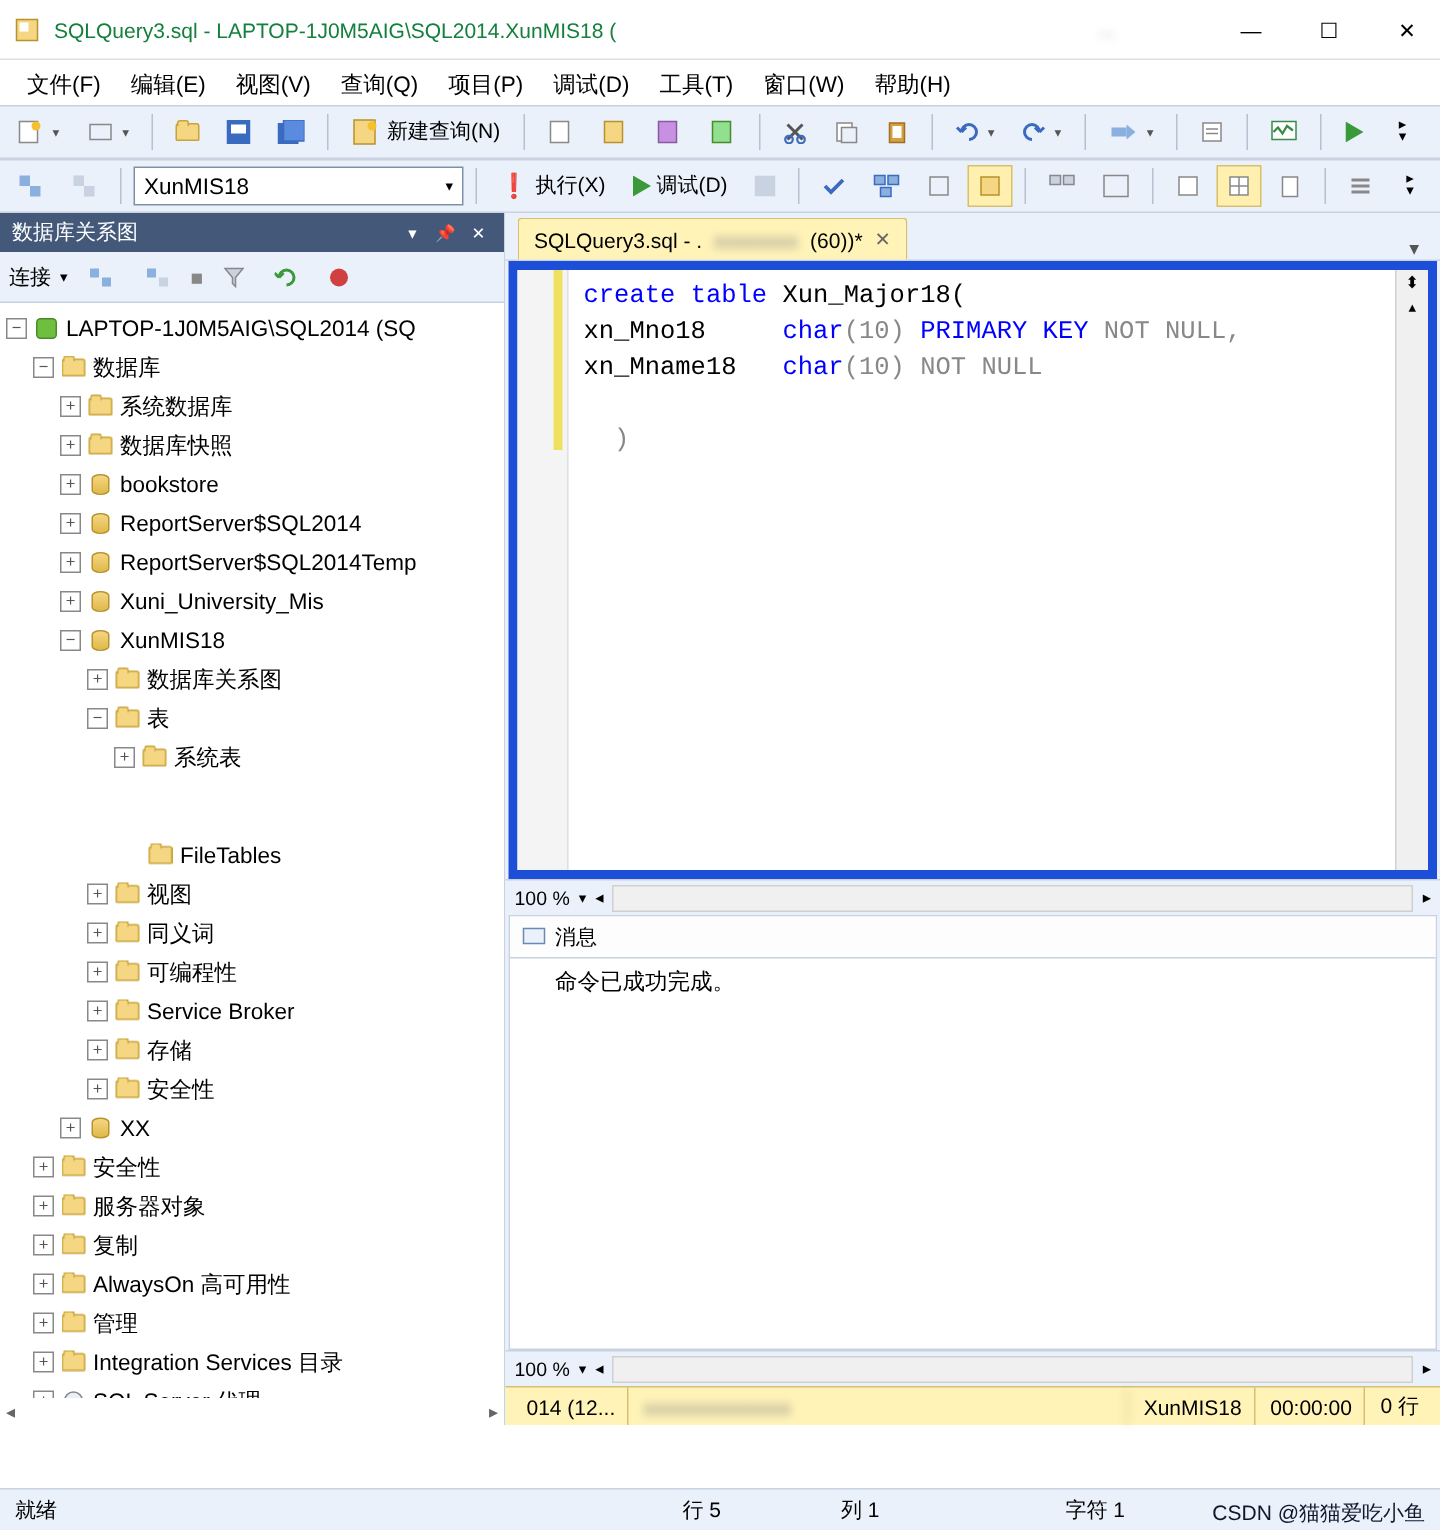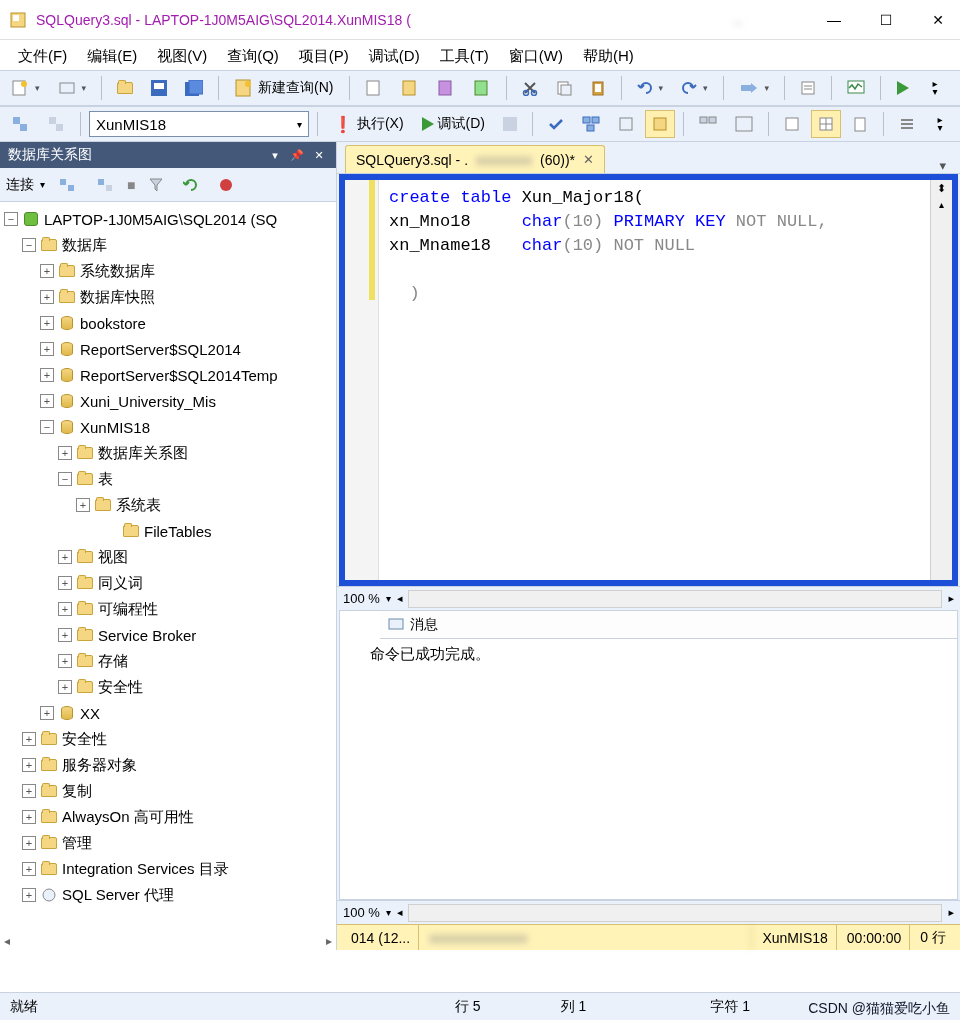--- a/index.html
+++ b/index.html
@@ -1,19 +1,19 @@
 <!DOCTYPE html>
 <html><head>
 <meta charset="utf-8">
 <style>
 * { box-sizing: border-box; margin: 0; padding: 0; }
 body { font-family: "Microsoft YaHei", "Segoe UI", Tahoma, sans-serif; font-size: 13px; background: #fff; width: 960px; height: 1020px; overflow: hidden; position: relative; color: #000; }
 .titlebar { height: 40px; background: #fff; display: flex; align-items: center; padding: 0 8px; border-bottom: 1px solid #e0e0e0; }
 .titlebar .icon { width: 20px; height: 20px; margin-right: 8px; display: flex; align-items: center; justify-content: center; }
-.titlebar .title { flex: 1; font-size: 14px; color: #a21caf; }
+.titlebar .title { flex: 1; font-size: 14px; color: #15803d; }
 .titlebar .winbtns { display: flex; gap: 24px; }
 .titlebar .winbtn { width: 28px; height: 28px; display: flex; align-items: center; justify-content: center; font-size: 14px; }
 .menubar { height: 30px; background: #fff; display: flex; align-items: flex-end; padding: 0 8px; gap: 0; font-size: 15px; }
 .menubar .menuitem { padding: 4px 10px; }
 .toolbar { background: #eaf1fb; border-top: 1px solid #c8d2e0; border-bottom: 1px solid #c8d2e0; display: flex; align-items: center; padding: 2px 4px; gap: 4px; height: 36px; }
 .toolbar .sep { width: 1px; height: 24px; background: #b5c0d0; margin: 0 4px; }
 .tbtn { height: 28px; min-width: 28px; padding: 0 6px; display: flex; align-items: center; justify-content: center; gap: 4px; border: 1px solid transparent; font-size: 14px; }
 .tbtn .drop { font-size: 9px; margin-left: 2px; color: #555; }
 .tbtn.yellow-bg { background: #fff0b0; border: 1px solid #d6c070; }
 .combo { height: 26px; border: 1px solid #7a8fa8; background: #fff; padding: 0 6px; display: flex; align-items: center; min-width: 220px; font-size: 15px; }
@@ -42,21 +42,21 @@
 .gutter { width: 34px; background: #f4f4f4; border-right: 1px solid #e0e0e0; position: relative; }
 .gutter .ybar { position: absolute; left: 24px; top: 0; width: 6px; height: 120px; background: #f0e060; }
 .code { padding: 6px 10px; font-family: Consolas, "Courier New", monospace; font-size: 17px; line-height: 24px; white-space: pre; flex: 1; }
 .kw { color: #0000ff; }
 .ty { color: #0000ff; }
 .gray { color: #888; }
 .editor .rscroll { width: 22px; background: #f0f0f0; border-left: 1px solid #d0d0d0; display: flex; flex-direction: column; align-items: center; }
 .zoombar { height: 24px; background: #eaf1fb; border-top: 1px solid #c8d2e0; display: flex; align-items: center; padding: 0 6px; font-size: 13px; gap: 6px; justify-content: space-between; }
 .zoombar .track { flex: 1; height: 18px; background: #f0f0f0; border: 1px solid #d0d0d0; display: flex; align-items: center; }
 .msgpanel { height: 290px; background: #fff; border: 1px solid #c8d2e0; margin: 0 2px; display: flex; flex-direction: column; }
-.msgtab { height: 28px; border-bottom: 1px solid #c8d2e0; display: flex; align-items: center; padding: 0 8px; gap: 6px; font-size: 14px; background: #fdfdfd; margin-left: 40px; }
+.msgtab { height: 28px; border-bottom: 1px solid #c8d2e0; display: flex; align-items: center; padding: 0 8px; gap: 6px; font-size: 14px; background: #fdfdfd; }
 .msgbody { flex: 1; padding: 6px 30px; font-size: 15px; }
 .statusstrip { height: 26px; background: #fff3b8; border-top: 1px solid #d6c070; display: flex; align-items: center; font-size: 14px; padding: 0 6px; gap: 2px; }
 .statusstrip .cell { padding: 0 8px; border-right: 1px solid #d6c070; height: 100%; display: flex; align-items: center; }
 .blur { filter: blur(3px); color: #888; }
 .bottombar { position: absolute; bottom: 0; left: 0; right: 0; height: 28px; background: #eaf1fb; border-top: 1px solid #c8d2e0; display: flex; align-items: center; padding: 0 10px; font-size: 14px; }
 .bottombar .cell { margin-right: 80px; }
 .watermark { position: absolute; right: 10px; bottom: 2px; font-size: 14px; color: #0f172a; }
 .tscroll { height: 18px; display: flex; align-items: center; padding: 0 4px; }
 .tscroll .arrow { font-size: 12px; color: #666; }
 svg { display: block; }
@@ -437,21 +437,21 @@
           </span>
           <span>表</span>
         </div>
       <div class="tree-row" style="padding-left:76px;">
           <span class="exp">+</span>
           <span class="ticon">
             <div class="folder"></div>
           </span>
           <span>系统表</span>
         </div>
-      <div class="tree-row" style="padding-left:104px;">
+      <div class="tree-row" style="padding-left:80px;margin-top:39px;">
           <span class="exp empty"></span>
           <span class="ticon">
             <div class="folder"></div>
           </span>
           <span>FileTables</span>
         </div>
       <div class="tree-row" style="padding-left:58px;">
           <span class="exp">+</span>
           <span class="ticon">
             <div class="folder"></div>

